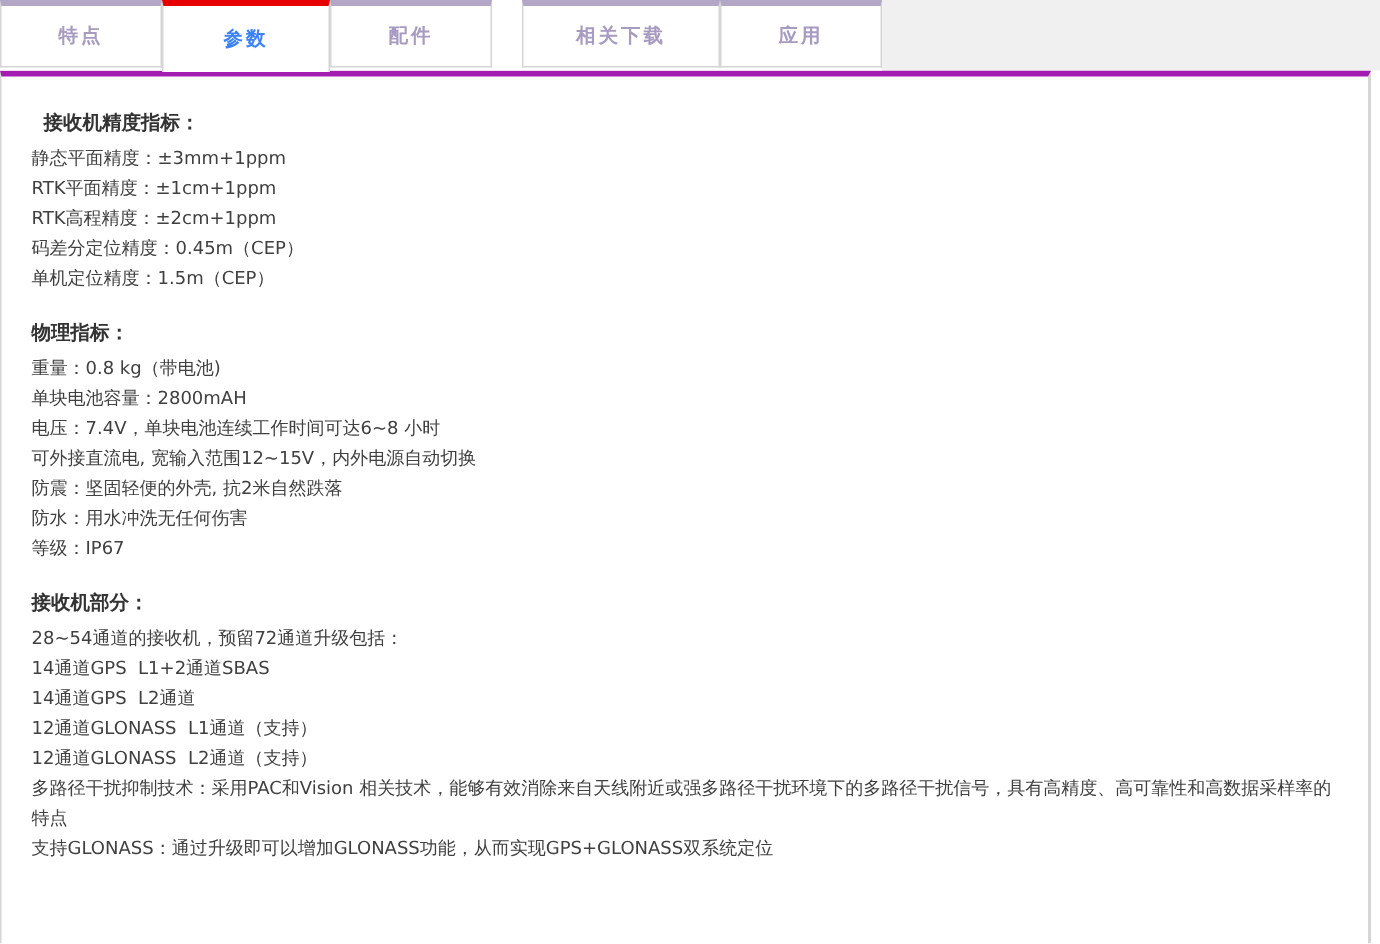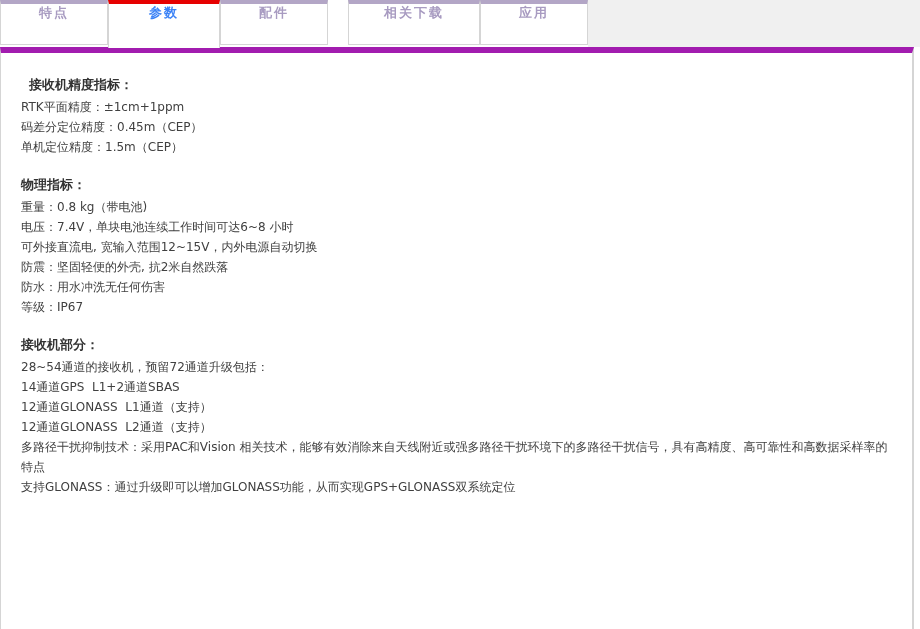--- a/index.html
+++ b/index.html
@@ -20,21 +20,21 @@
     z-index: 2;
     display: flex;
     align-items: flex-start;
   }
   .tabs { display: flex; background: #ffffff; height: 47px; }
   .tab {
     height: 45px;
     border: 1px solid #d5d5d5;
     border-top: 4px solid #b3a6c6;
     background: #ffffff;
-    display: flex; justify-content: center;
+    display: flex; align-items: center; justify-content: center;
     width: 108px;
     font-size: 13px;
     font-weight: bold;
     color: #a89bc1;
     letter-spacing: 2px;
     cursor: pointer;
   }
   .tab:nth-child(2) { width: 112px; }
   .tab:nth-child(4) { width: 132px; margin-left: 20px; }
   .tab.active {
@@ -50,21 +50,21 @@
     background: #f0f0f0;
   }
 
   
   .content {
     position: relative;
     z-index: 1;
     width: 914px;
     height: 582px;
     background: #ffffff;
-    border-top: 6px solid #a21caf;
+    border-top: 4px solid #a21caf;
     border-left: 1px solid #d5d5d5;
     border-right: 2px solid #d5d5d5;
     padding: 22px 16px 0 20px;
     overflow: hidden;
   }
   .section { margin-bottom: 18px; }
   .section-heading {
     font-size: 13px;
     font-weight: bold;
     color: #333333;
@@ -102,39 +102,43 @@
         <span>应用</span>
       </div>
     </div>
     <div class="tabbar-rest"></div>
   </div>
 
   <div class="content">
 
     <div class="section">
       <div class="section-heading">接收机精度指标：</div>
+      <div class="spec-line">静态平面精度：±3mm+1ppm</div>
       <div class="spec-line">RTK平面精度：±1cm+1ppm</div>
+      <div class="spec-line">RTK高程精度：±2cm+1ppm</div>
       <div class="spec-line">码差分定位精度：0.45m（CEP）</div>
       <div class="spec-line">单机定位精度：1.5m（CEP）</div>
     </div>
 
     <div class="section">
       <div class="section-heading">物理指标：</div>
       <div class="spec-line">重量：0.8 kg（带电池)</div>
+      <div class="spec-line">单块电池容量：2800mAH</div>
       <div class="spec-line">电压：7.4V，单块电池连续工作时间可达6~8 小时</div>
       <div class="spec-line">可外接直流电, 宽输入范围12~15V，内外电源自动切换</div>
       <div class="spec-line">防震：坚固轻便的外壳, 抗2米自然跌落</div>
       <div class="spec-line">防水：用水冲洗无任何伤害</div>
       <div class="spec-line">等级：IP67</div>
     </div>
 
     <div class="section">
       <div class="section-heading">接收机部分：</div>
       <div class="spec-line">28~54通道的接收机，预留72通道升级包括：</div>
       <div class="spec-line">14通道GPS  L1+2通道SBAS</div>
+      <div class="spec-line">14通道GPS  L2通道</div>
       <div class="spec-line">12通道GLONASS  L1通道（支持）</div>
       <div class="spec-line">12通道GLONASS  L2通道（支持）</div>
       <div class="spec-line">多路径干扰抑制技术：采用PAC和Vision 相关技术，能够有效消除来自天线附近或强多路径干扰环境下的多路径干扰信号，具有高精度、高可靠性和高数据采样率的特点</div>
       <div class="spec-line">支持GLONASS：通过升级即可以增加GLONASS功能，从而实现GPS+GLONASS双系统定位</div>
     </div>
 
   </div>
 </div>
 
 </body></html>

